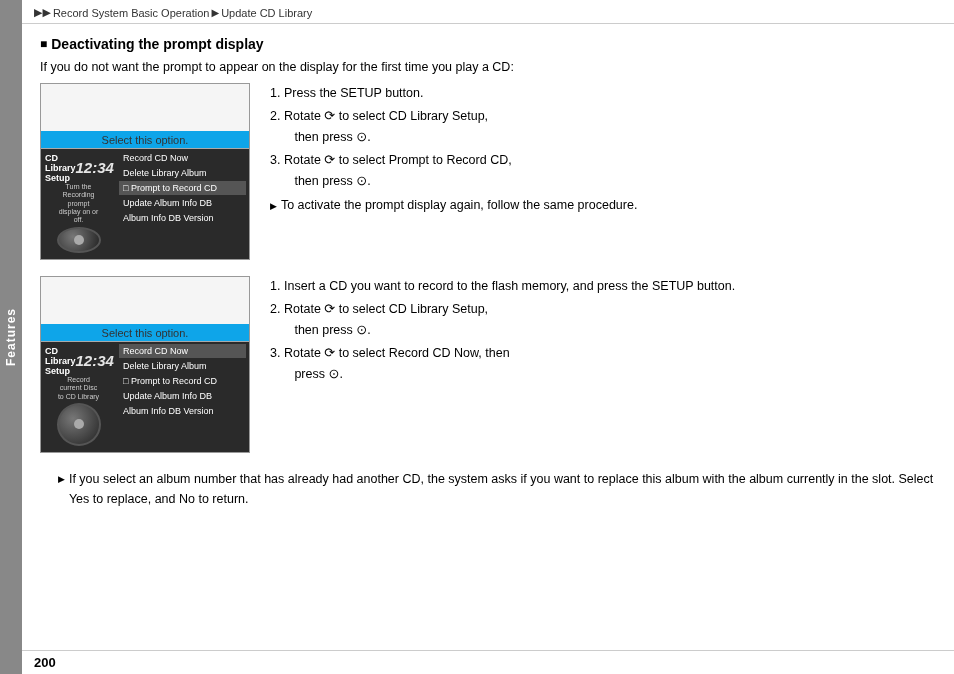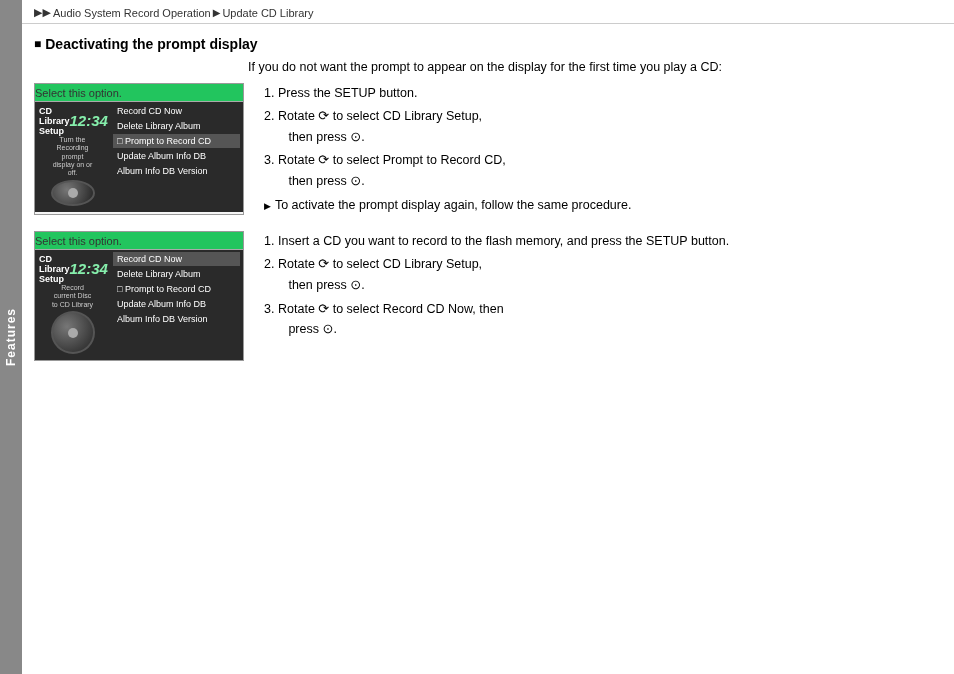--- a/index.html
+++ b/index.html
@@ -50,21 +50,21 @@
       align-items: center;
       gap: 2px;
     }
     .breadcrumb-arrow {
       font-size: 10px;
       color: #333;
     }
 
     
     .content-body {
-      padding: 12px 18px 12px 12px;
+      padding: 12px 18px 12px 18px;
       flex: 1;
       overflow: hidden;
     }
 
     
     .section-heading {
       font-size: 14px;
       font-weight: bold;
       margin-bottom: 6px;
       display: flex;
@@ -86,26 +86,27 @@
     
     .cd-display {
       width: 210px;
       flex-shrink: 0;
       border: 1.5px solid #999;
       background: #f5f5f5;
       font-size: 10px;
       position: relative;
     }
     .cd-display-caption {
-      text-align: left;
+      text-align: center;
       font-size: 11px;
       color: #333;
       padding: 3px 0 2px 0;
-      background: #22c55e;
+      background: #0ea5e9;
       border-bottom: 1px solid #aaa;
+      margin-top: 47px;
     }
     .cd-display-inner {
       display: flex;
       height: 110px;
     }
     .cd-display-left {
       width: 75px;
       background: #2a2a2a;
       display: flex;
       flex-direction: column;
@@ -120,21 +121,21 @@
       align-items: center;
       width: 100%;
       padding: 0 2px;
     }
     .cd-title-text {
       color: #fff;
       font-size: 9px;
       font-weight: bold;
     }
     .cd-time {
-      color: #86efac;
+      color: #e5e5e5;
       font-size: 15px;
       font-weight: bold;
       font-style: italic;
     }
     .cd-circle {
       width: 44px;
       height: 44px;
       border-radius: 50%;
       background: radial-gradient(circle at 35% 35%, #777, #222);
       border: 2px solid #555;
@@ -235,31 +236,31 @@
 <body>
 
 <div class="sidebar-tab">
   <span class="sidebar-tab-label">Features</span>
 </div>
 
 <div class="main-content">
 
   <div class="breadcrumb">
     <span>▶▶</span>
-    <span>Audio System Record Operation</span>
+    <span>Record System Basic Operation</span>
     <span class="breadcrumb-arrow">▶</span>
     <span>Update CD Library</span>
   </div>
 
   <div class="content-body">
 
     <div class="section-heading">
       <span>Deactivating the prompt display</span>
     </div>
-    <p style="font-size:12.5px; margin-bottom:6px; line-height:1.5;text-align:center;">If you do not want the prompt to appear on the display for the first time you play a CD:</p>
+    <p style="font-size:12.5px; margin-bottom:6px; line-height:1.5;">If you do not want the prompt to appear on the display for the first time you play a CD:</p>
 
     <div class="section-layout">
 
       <div class="cd-display">
         <div class="cd-display-caption">Select this option.</div>
         <div class="cd-display-inner">
           <div class="cd-display-left">
             <div class="cd-header-row">
               <span class="cd-title-text">CD Library Setup</span>
               <span class="cd-time">12:34</span>
@@ -320,18 +321,22 @@
       <div class="instructions">
         <ol>
           <li>Insert a CD you want to record to the flash memory, and press the <b>SETUP</b> button.</li>
           <li>Rotate <span style="font-size:13px;">⟳</span> to select <b>CD Library Setup</b>,<br>&nbsp;&nbsp;&nbsp;then press <span style="font-size:13px;">⊙</span>.</li>
           <li>Rotate <span style="font-size:13px;">⟳</span> to select <b>Record CD Now</b>, then<br>&nbsp;&nbsp;&nbsp;press <span style="font-size:13px;">⊙</span>.</li>
         </ol>
       </div>
     </div>
 
     <div class="step-4">
+      <div class="arrow-note">
+        <span>If you select an album number that has already had another CD, the system asks if you want to replace this album with the album currently in the slot. Select <b>Yes</b> to replace, and <b>No</b> to return.</span>
+      </div>
     </div>
 
   </div>
 
+  <div class="page-number">200</div>
 
 </div>
 
 </body></html>

